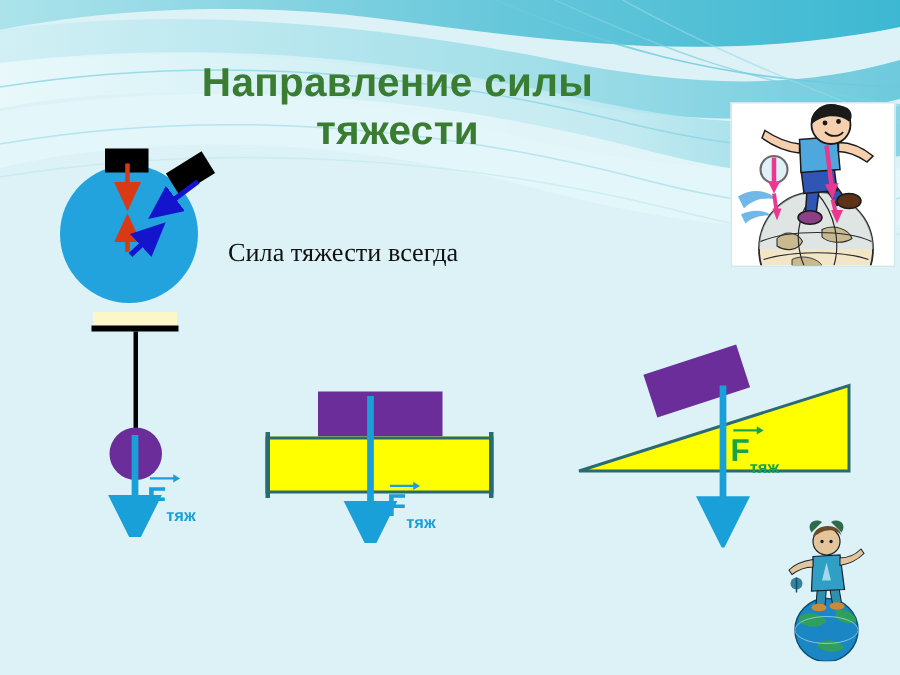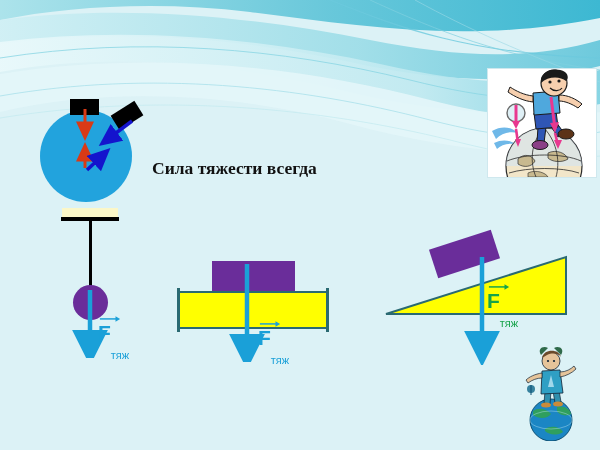--- a/index.html
+++ b/index.html
@@ -44,21 +44,21 @@
     letter-spacing: 0.2px;
   }
 
   
   .statement {
     position: absolute;
     left: 152px;
     top: 156px;
     width: 290px;
     font-family: "Liberation Serif", serif;
-    font-weight: bold;
+    font-weight: normal;
     font-size: 17.5px;
     line-height: 1.42;
     color: #111111;
   }
   .statement .ln1 { display: block; color: #111111; }
   .statement .ln2 { display: block; color: #17a05f; }
   .statement .dot { color: #111111; }
 
   
   .earth-circle {
@@ -113,24 +113,24 @@
     white-space: nowrap;
     line-height: 1;
   }
   .flabel .fv {
     position: relative;
     font-size: 21px;
     letter-spacing: 0px;
   }
   .flabel .sub {
     font-size: 11px;
-    font-weight: normal;
+    font-weight: bold;
     vertical-align: baseline;
     position: relative;
-    top: 19px;
+    top: 8px;
     letter-spacing: 0px;
     margin-top: 21px;
   }
   .flabel.green { color: #16a34a; }
   .vecbar {
     position: absolute;
     left: 1px;
     top: -7px;
     width: 22px;
     height: 8px;
@@ -178,20 +178,24 @@
              C520,158 440,148 350,124 C240,94 110,86 0,112 Z" fill="#e3f6f9" opacity="0.95"></path>
 
     <path d="M0,58 C140,36 280,48 410,80 C490,100 545,104 600,92" fill="none" stroke="#8ad6e4" stroke-width="1" opacity="0.8"></path>
     <path d="M0,96 C150,70 300,86 430,120 C500,138 550,142 600,132" fill="none" stroke="#a5dfea" stroke-width="1" opacity="0.75"></path>
     <path d="M330,0 C400,28 470,54 600,58" fill="none" stroke="#6cc9dd" stroke-width="1.2" opacity="0.8"></path>
     <path d="M370,0 C440,32 500,56 600,70" fill="none" stroke="#7fd0e0" stroke-width="1" opacity="0.7"></path>
     <path d="M415,0 C470,30 520,52 600,82" fill="none" stroke="#9ad9e6" stroke-width="1" opacity="0.6"></path>
     <path d="M0,118 C160,92 320,108 450,140 C520,158 560,162 600,156" fill="none" stroke="#c2e9f0" stroke-width="1" opacity="0.7"></path>
   </svg>
 
+  <div class="title">
+    <div>Направление силы</div>
+    <div>тяжести</div>
+  </div>
 
   <div class="statement">
     <span class="ln1">Сила тяжести всегда</span>
   </div>
 
   <div>
     <div class="earth-circle"></div>
 
     <div class="blk" style="left:70px; top:99px; width:29px; height:16px;"></div>
 

